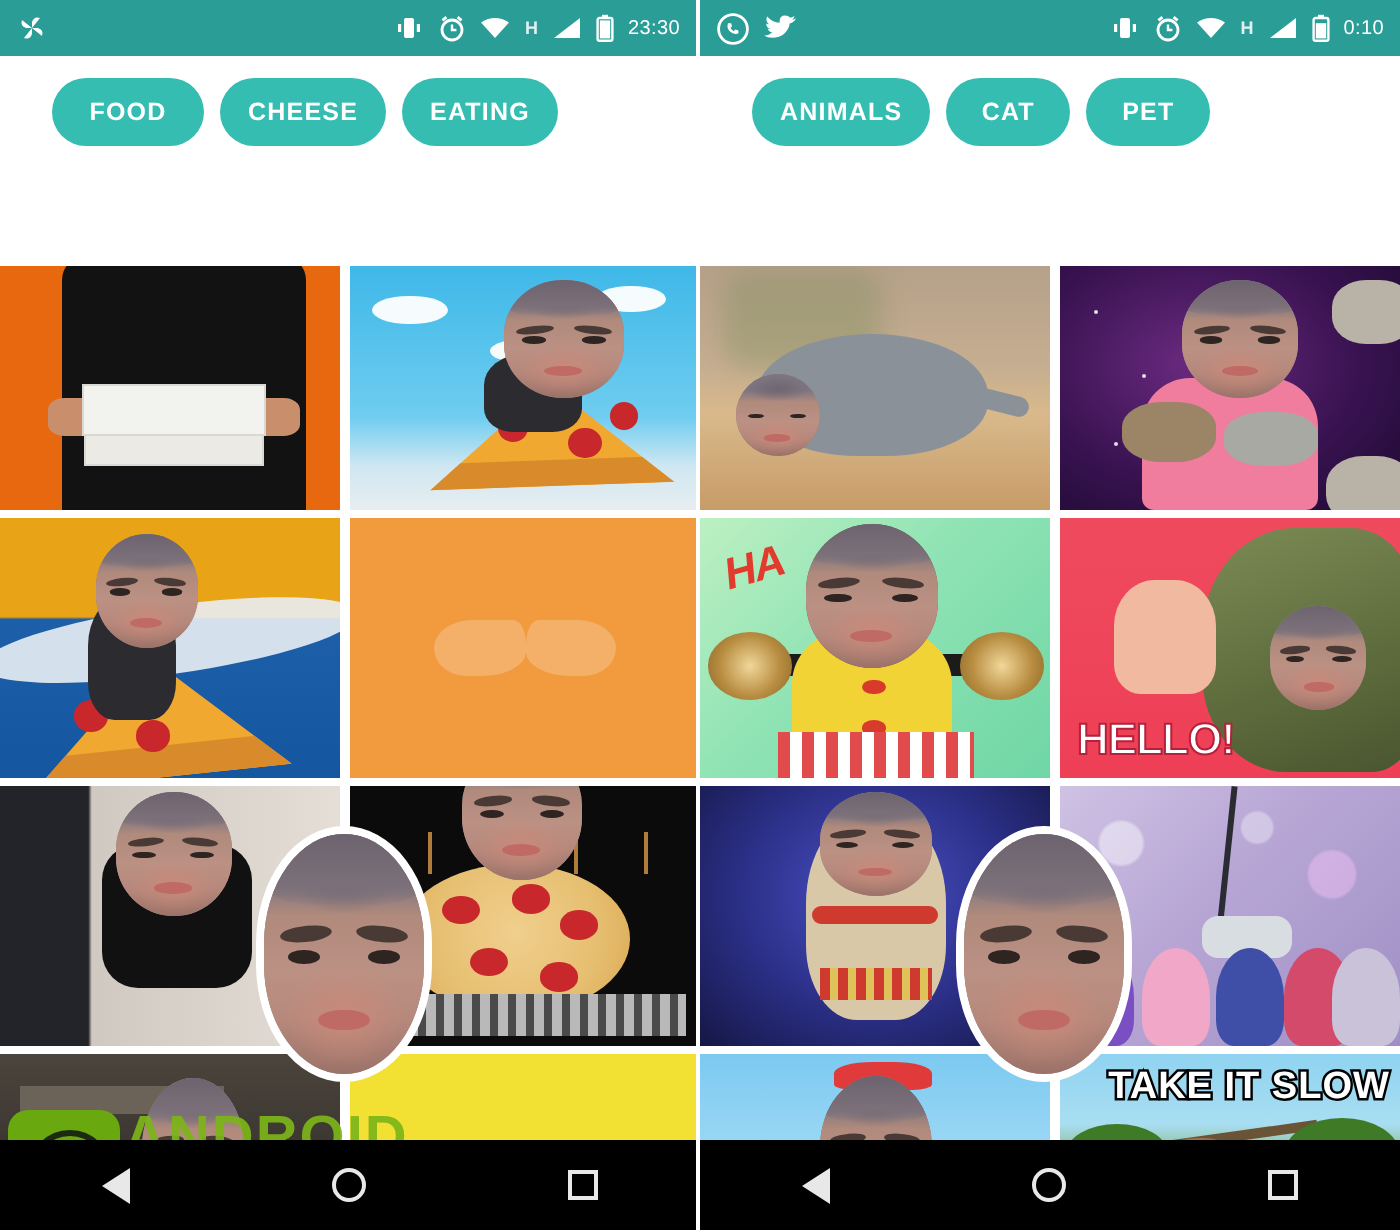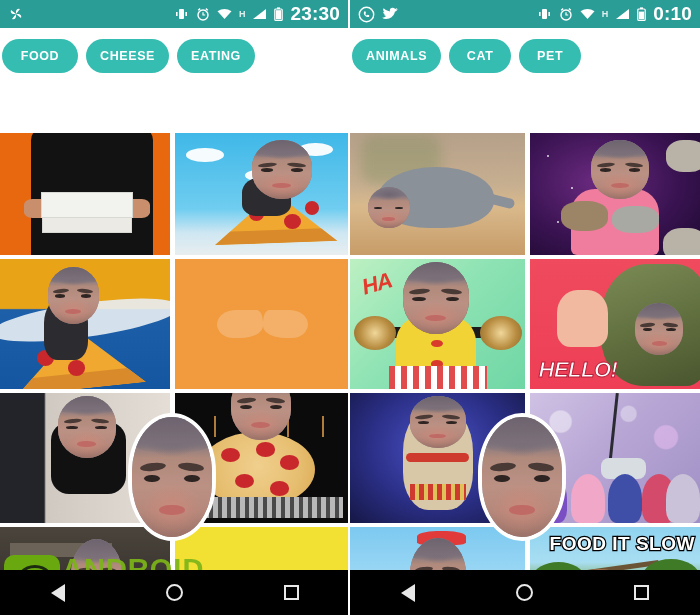--- a/index.html
+++ b/index.html
@@ -9,41 +9,41 @@
   .phone { width:350px; height:615px; position:relative; overflow:hidden; background:#fff; }
   .phone.left { border-right:2px solid #ffffff; }
 
   
   .statusbar {
     height:28px; background:#2a9d97; display:flex; align-items:center;
     padding:0 8px; color:#ffffff; position:relative; z-index:5;
   }
   .sb-left { display:flex; align-items:center; gap:7px; }
   .sb-right { margin-left:auto; display:flex; align-items:center; gap:7px; }
-  .sb-time { font-size:19px; font-weight:bold; letter-spacing:0.2px; color:#fff; }
+  .sb-time { font-size:10px; font-weight:normal; letter-spacing:0.2px; color:#fff; }
   .sb-ico { display:block; }
 
   
   .toolbar {
     height:50px; background:#35bdb2; display:flex; align-items:center;
     padding:0 14px; color:#fff; position:relative; z-index:4;
   }
   .tb-query {
     font-size:17px; font-weight:bold; margin-left:26px; color:#ffffff;
     letter-spacing:0.2px; white-space:nowrap;
   }
   .tb-spacer { flex:1; }
   .tb-btn { width:30px; height:30px; display:flex; align-items:center; justify-content:center; }
   .tb-dots { display:flex; flex-direction:column; gap:3px; align-items:center; }
   .tb-dots i { width:3.5px; height:3.5px; border-radius:50%; background:#fff; display:block; }
 
   
   .chips {
     height:55px; background:#ffffff; display:flex; align-items:center;
-    padding:0 2px; gap:8px; position:relative; z-index:3;
+    padding:0 26px; gap:8px; position:relative; z-index:3;
   }
   .chip {
     background:#35bdb2; color:#ffffff; border-radius:20px;
     height:34px; display:flex; align-items:center; justify-content:center;
     font-size:12.5px; font-weight:bold; letter-spacing:0.6px;
     padding:0 14px; white-space:nowrap; flex:0 0 auto;
   }
   .chip.w-food{ min-width:76px; }
   .chip.w-sm { min-width:62px; }
 
@@ -161,21 +161,21 @@
     background:repeating-linear-gradient(90deg,#e24b4b 0 6px,#ffffff 6px 12px); }
   .cymbal { position:absolute; width:24%; height:26%; border-radius:50%;
     background:radial-gradient(circle at 50% 50%, #f0d79a 0%, #b98e42 55%, #8a6526 100%); top:44%; }
   .monkey-arm { position:absolute; height:9%; background:#1b1b1b; top:52%; }
   .ha { position:absolute; left:7%; top:9%; color:#e23b2e; font-size:22px;
     font-weight:bold; font-style:italic; transform:rotate(-16deg);
     font-family:"Liberation Sans", sans-serif; letter-spacing:-1px; }
   .dot-btn { position:absolute; width:7%; height:6%; border-radius:50%; background:#d83b2c; left:46%; }
 
   
-  .redbg { background:linear-gradient(180deg,#ef4a5e 0%,#ee3f56 100%);font-style:italic; }
+  .redbg { background:linear-gradient(180deg,#ef4a5e 0%,#ee3f56 100%); }
   .palm { position:absolute; left:16%; top:24%; width:30%; height:44%;
     background:#f0b9a0; border-radius:40% 40% 26% 26%; }
   .dino { position:absolute; right:-4%; top:4%; width:62%; height:94%;
     background:linear-gradient(160deg,#7b8b55 0%,#5d6b3c 60%,#49552f 100%);
     border-radius:44% 30% 20% 40%; }
   .hello {
     position:absolute; left:5%; bottom:5%; color:#ffffff; font-size:22px;
     font-weight:bold; letter-spacing:-0.5px; font-family:"Liberation Sans", sans-serif;
     -webkit-text-stroke:1px #b5203a;
   }
@@ -604,21 +604,21 @@
           </div>
         </div>
       </div>
       <div class="cell" style="left:180px;top:394px;width:170px;height:88px;">
         <div class="bg tree">
           <div class="branch" style="left:24%;top:44%;width:52%;height:5px;transform:rotate(-8deg);"></div>
           <div class="leaf" style="left:2%;top:40%;width:30%;height:34%;"></div>
           <div class="leaf" style="right:0%;top:36%;width:34%;height:42%;"></div>
           <div class="leaf" style="left:38%;bottom:-6%;width:34%;height:34%;"></div>
           <div style="position:absolute;left:28%;top:48%;width:26%;height:36%;background:#9b6f48;border-radius:46%;"></div>
-          <div class="slow-txt">FOOD IT SLOW</div>
+          <div class="slow-txt">TAKE IT SLOW</div>
         </div>
       </div>
 
       <div class="face-oval" style="left:128px;top:280px;width:88px;height:128px;">
         <div class="skin"></div>
         <div class="hair"></div>
         <div class="brow l"></div>
         <div class="brow r"></div>
         <div class="eye l"></div>
         <div class="eye r"></div>

